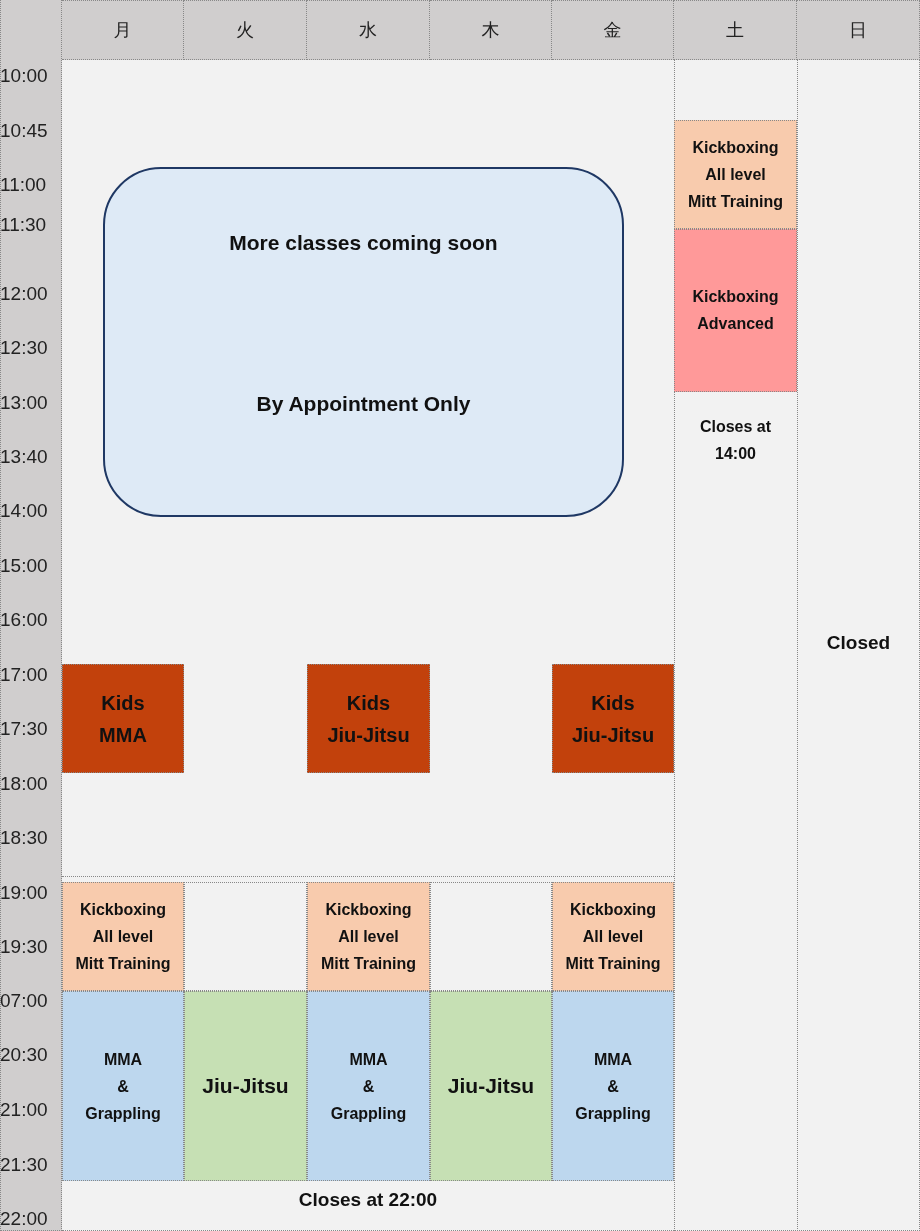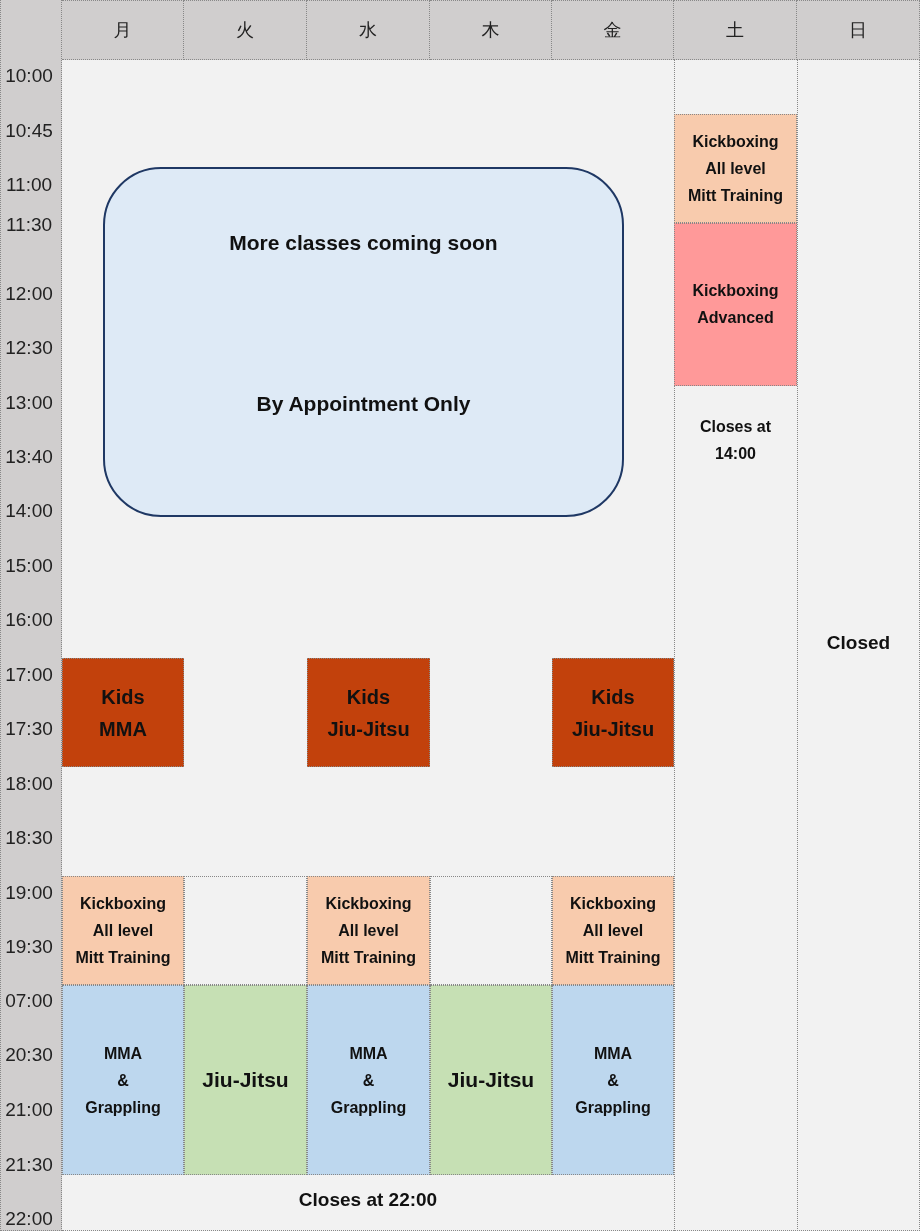--- a/index.html
+++ b/index.html
@@ -1,22 +1,22 @@
 <!DOCTYPE html>
 <html><head>
 <meta charset="utf-8">
 <style>
   html, body { margin: 0; padding: 0; }
   body { width: 920px; height: 1231px; position: relative; overflow: hidden; background: #F2F2F2; font-family: "DejaVu Sans", "Liberation Sans", sans-serif; color: #111; }
   .abs { position: absolute; box-sizing: border-box; }
   .timecol { left: 0; top: 0; width: 62px; height: 1231px; background: #D0CECE; border-left: 1px dotted #888; border-right: 1px dotted #888; border-bottom: 1px dotted #888; }
   .hdr { top: 0; height: 60px; background: #D0CECE; border-top: 1px dotted #888; border-right: 1px dotted #888; border-bottom: 1px dotted #888; display: flex; align-items: center; justify-content: center; font-size: 18px; color: #222; }
-  .tlabel { left: 0; width: 60px; text-align: center; font-family: "Liberation Sans", sans-serif; font-size: 19px; color: #222; line-height: 20px; padding-right: 2px; }
+  .tlabel { left: 0; width: 60px; text-align: left; font-family: "Liberation Sans", sans-serif; font-size: 19px; color: #222; line-height: 20px; padding-right: 2px; }
   .colline { top: 60px; width: 0; border-left: 1px dotted #888; }
-  .block { display: flex; flex-direction: column; align-items: center; justify-content: center; text-align: center; font-weight: bold; border: 1px dotted #888; font-family: "Liberation Sans", sans-serif; }
+  .block { display: flex; flex-direction: column; align-items: center; justify-content: center; text-align: center; font-weight: bold; border: 1px dotted #888; font-family: "Liberation Sans", sans-serif; margin-top: 6px; }
   .block span { display: block; }
   .sm { font-size: 16px; line-height: 27px; }
   .md { font-size: 20px; line-height: 32px; }
   .lg { font-size: 21px; }
   .peach { background: #F8CBAD; }
   .blue { background: #BDD7EE; }
   .green { background: #C6E0B4; }
   .yellow { background: #c2410c; }
   .red { background: #FF9999; }
   .plain { background: #F2F2F2; }

